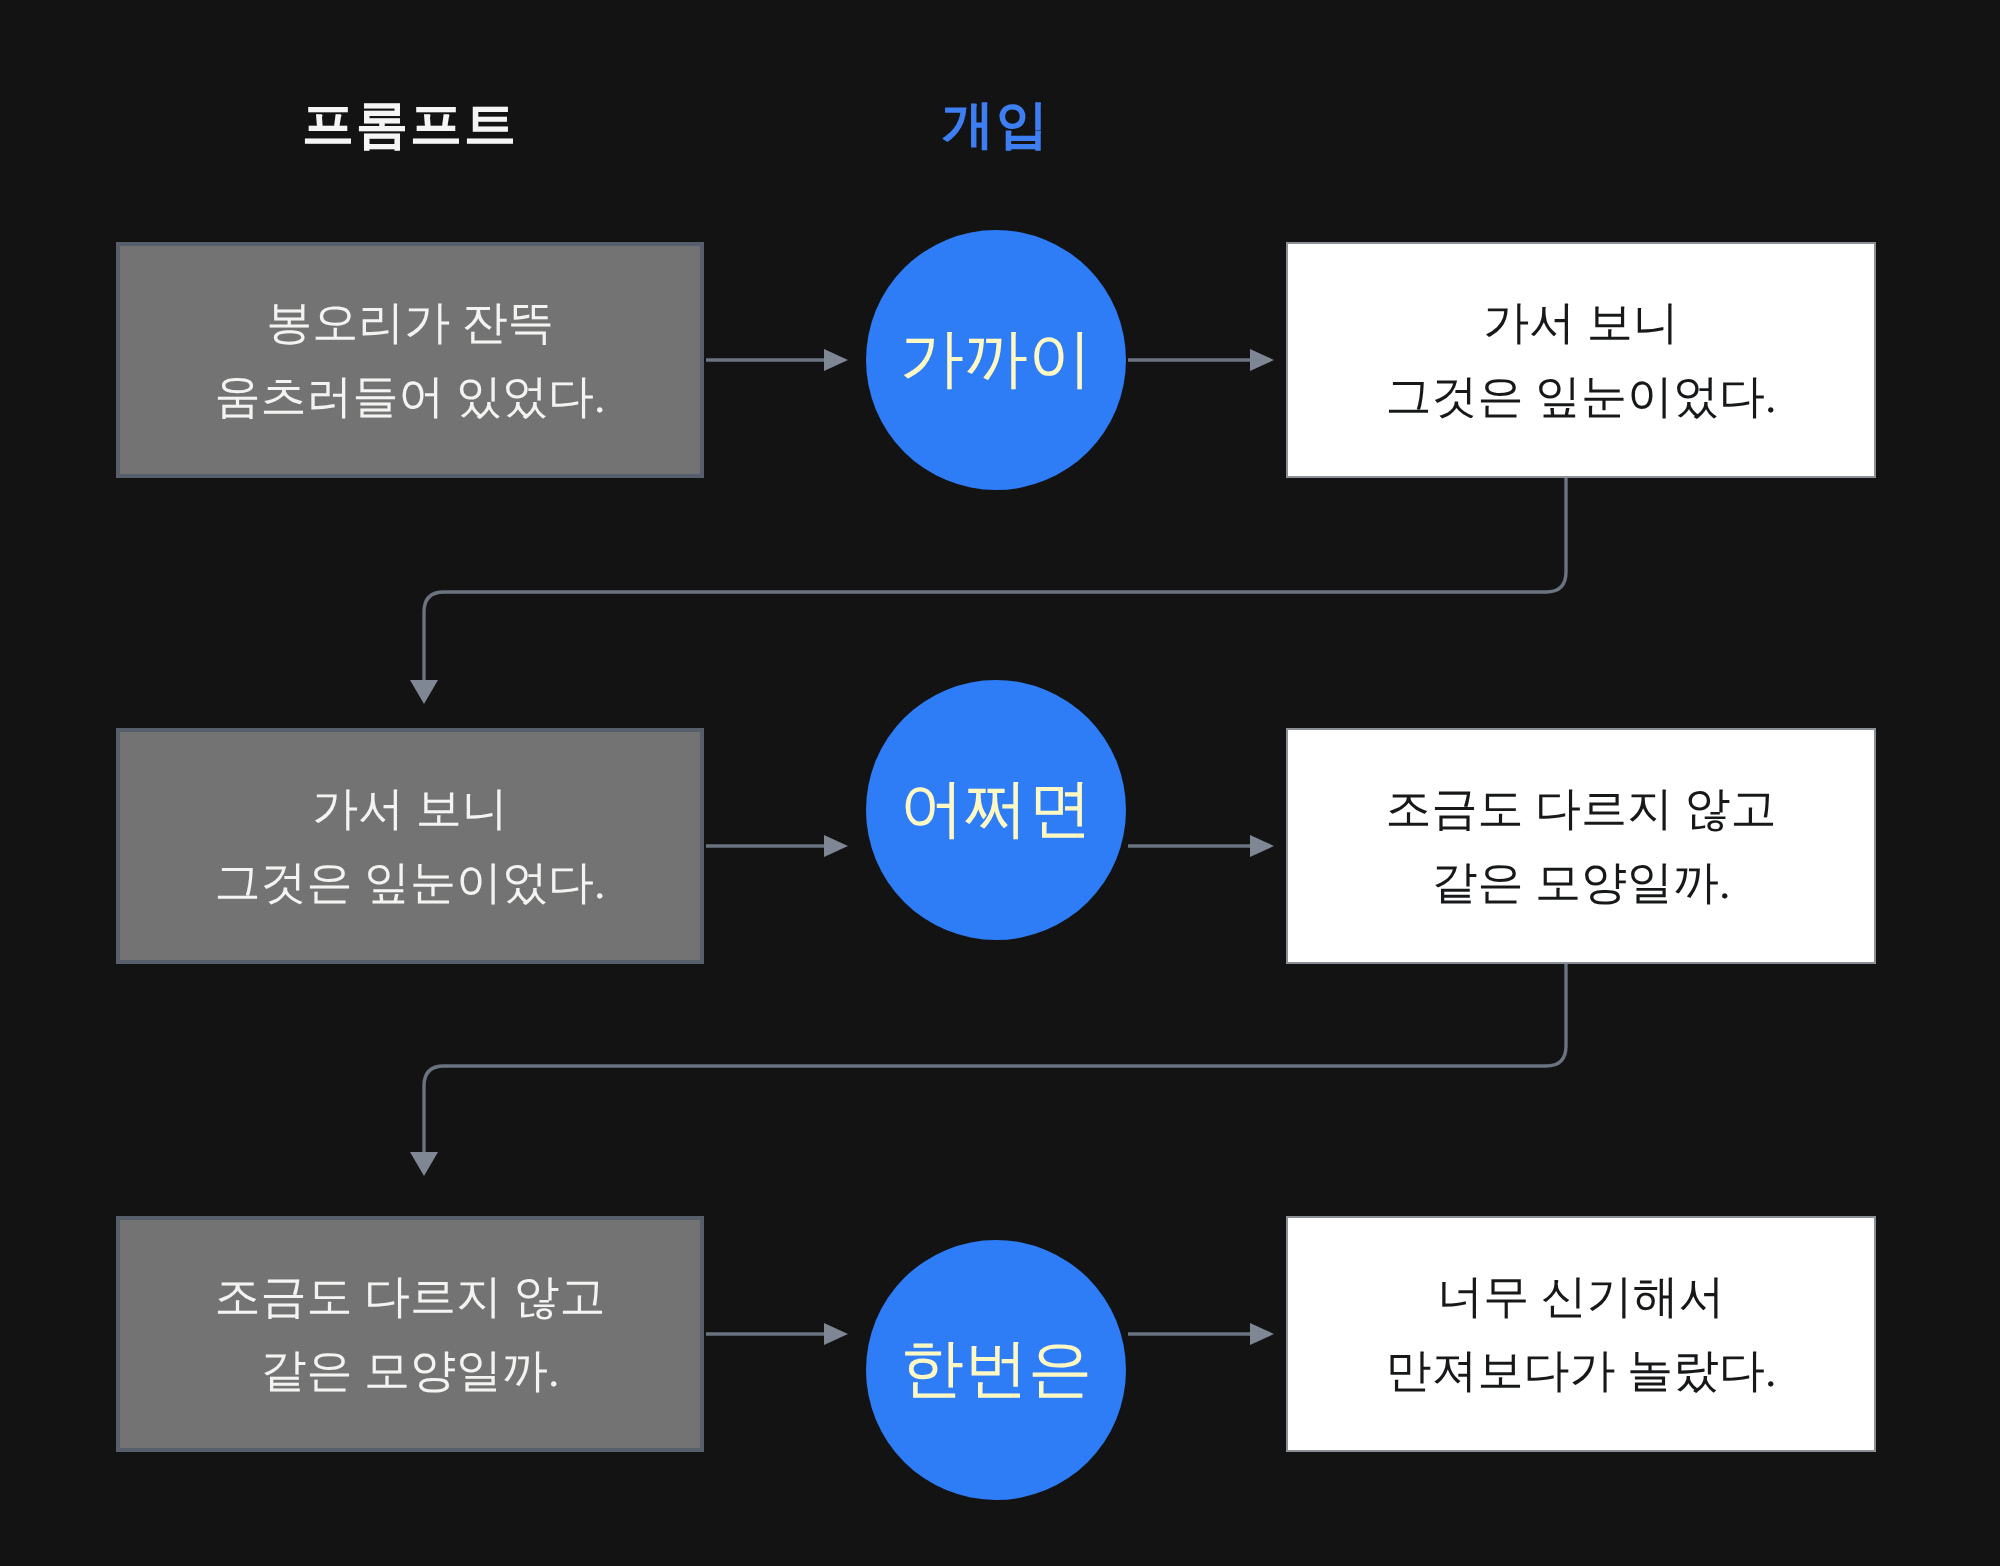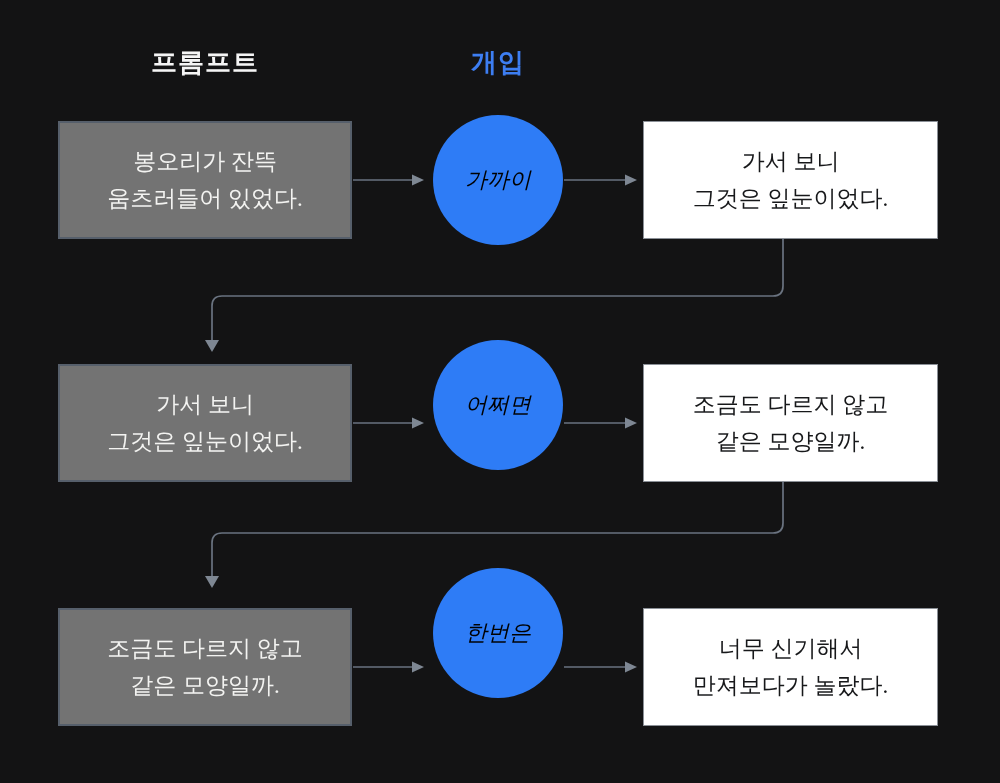--- a/index.html
+++ b/index.html
@@ -63,34 +63,33 @@
     line-height: 37px;
     white-space: pre-line;
   }
   .circle {
     position: absolute;
     left: 433px;
     width: 130px;
     height: 130px;
     border-radius: 50%;
     background: #2E7CF6;
-    color: #000000;
+    color: #fef9c3;
     display: flex;
     align-items: center;
     justify-content: center;
     text-align: center;
-    font-size: 22px;
-    font-style: italic;
+    font-size: 32px;
   }
   .row1 .pbox, .row1 .rbox { top: 121px; }
   .row2 .pbox, .row2 .rbox { top: 364px; }
   .row3 .pbox, .row3 .rbox { top: 608px; }
   .row1 .circle { top: 115px; }
   .row2 .circle { top: 340px; }
-  .row3 .circle { top: 568px; }
+  .row3 .circle { top: 620px; }
 
   svg.connectors {
     position: absolute;
     left: 0;
     top: 0;
     width: 1000px;
     height: 783px;
     pointer-events: none;
   }
   .conn-line { stroke: #6A7380; stroke-width: 1.7; fill: none; }

